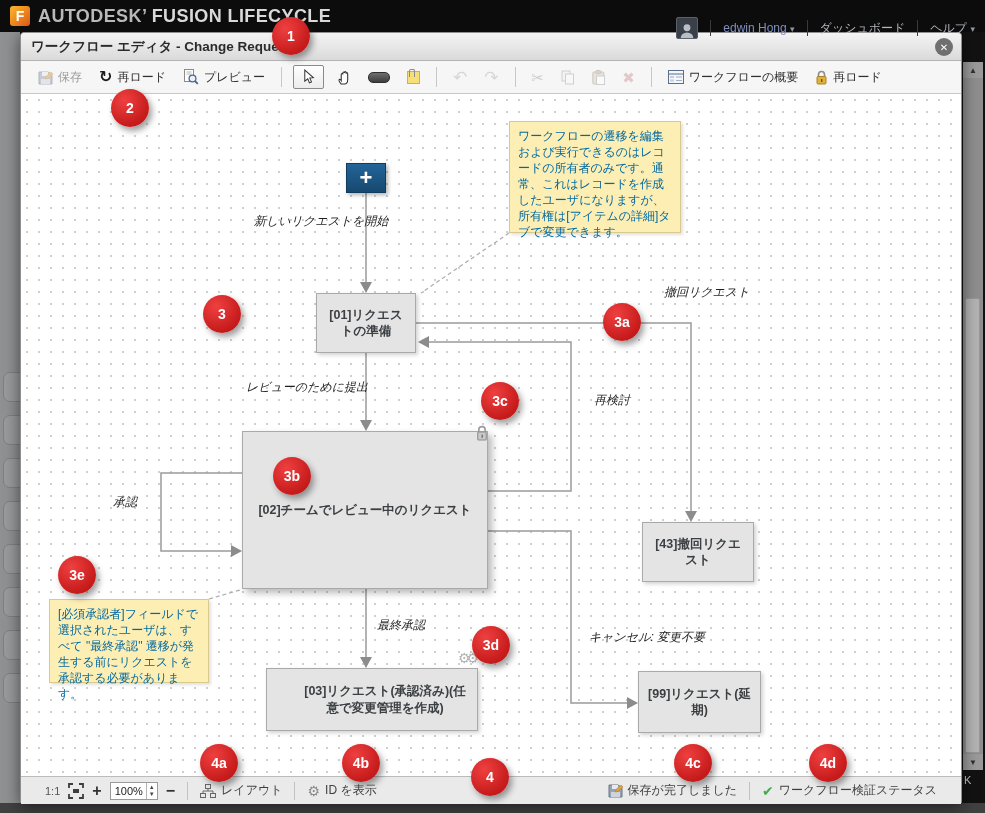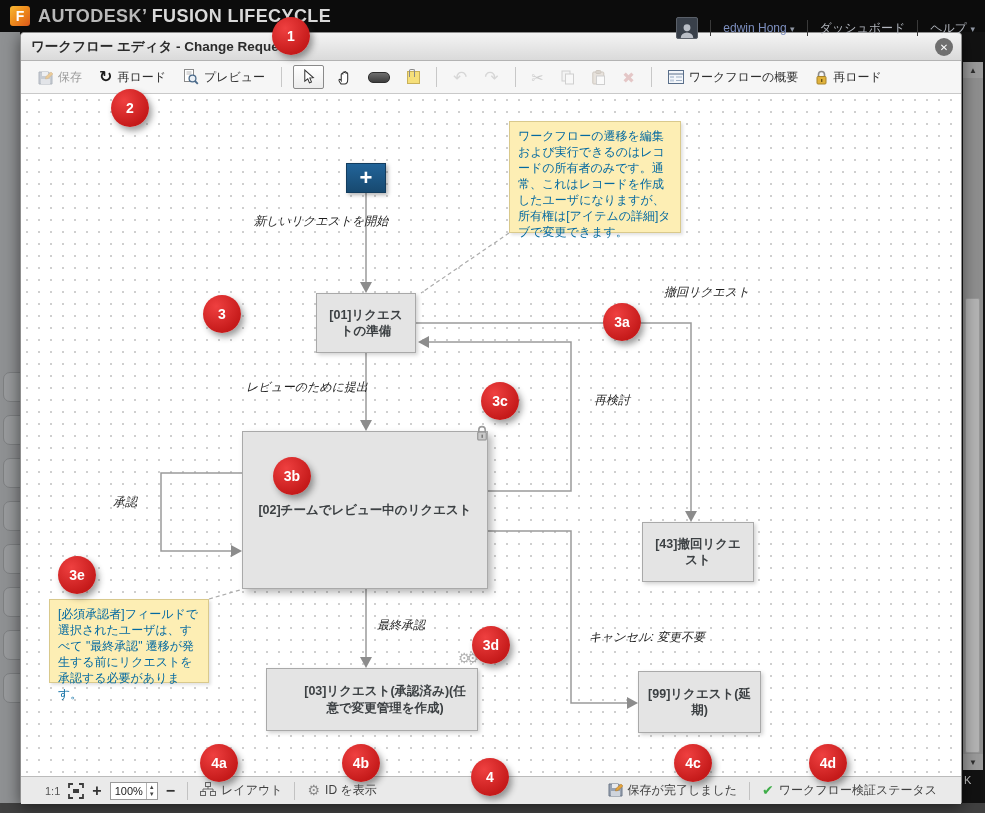--- a/index.html
+++ b/index.html
@@ -87,21 +87,21 @@
   .tlabel { position:absolute; font-size:12px; font-style:italic; color:#1f1f1f; white-space:nowrap; cursor:pointer; }
   .note { position:absolute; background:#fdeeb4; border:1px solid #d9c98c; padding:6px 8px;
           font-size:12px; color:#0369a1; line-height:1.34; box-shadow:2px 2px 3px rgba(0,0,0,.12); cursor:pointer; }
   .mini-icon { position:absolute; }
   .gear-pair { font-size:14px; color:#b3b3b3; letter-spacing:-4px; }
 
   
   .statusbar { position:absolute; left:0; top:743px; width:100%; height:28px; background:#eaeaea;
                border-top:1px solid #bbb; display:flex; align-items:center; padding:0 24px; gap:8px;
                font-size:12px; color:#3f3f3f; }
-  .sbtn { display:flex; align-items:flex-start; gap:5px; cursor:pointer; white-space:nowrap; }
+  .sbtn { display:flex; align-items:center; gap:5px; cursor:pointer; white-space:nowrap; }
   .zoom-sign { font-size:16px; font-weight:bold; color:#333; cursor:pointer; }
   .spinner { display:flex; align-items:stretch; border:1px solid #9a9a9a; background:#fff; height:18px; }
   .spinner .val { font-size:11px; padding:2px 3px 0 4px; color:#222; }
   .spinner .arrows { display:flex; flex-direction:column; justify-content:center; border-left:1px solid #b5b5b5;
                      padding:0 2px; font-size:6px; color:#444; line-height:1.1; cursor:pointer; }
   .ssep { width:1px; height:18px; background:#c2c2c2; margin:0 4px; }
   .spacer { flex:1; }
   .g-check { color:#3fae49; font-size:14px; font-weight:bold; }
   .g-gear { font-size:14px; color:#8a8a8a; }
 

